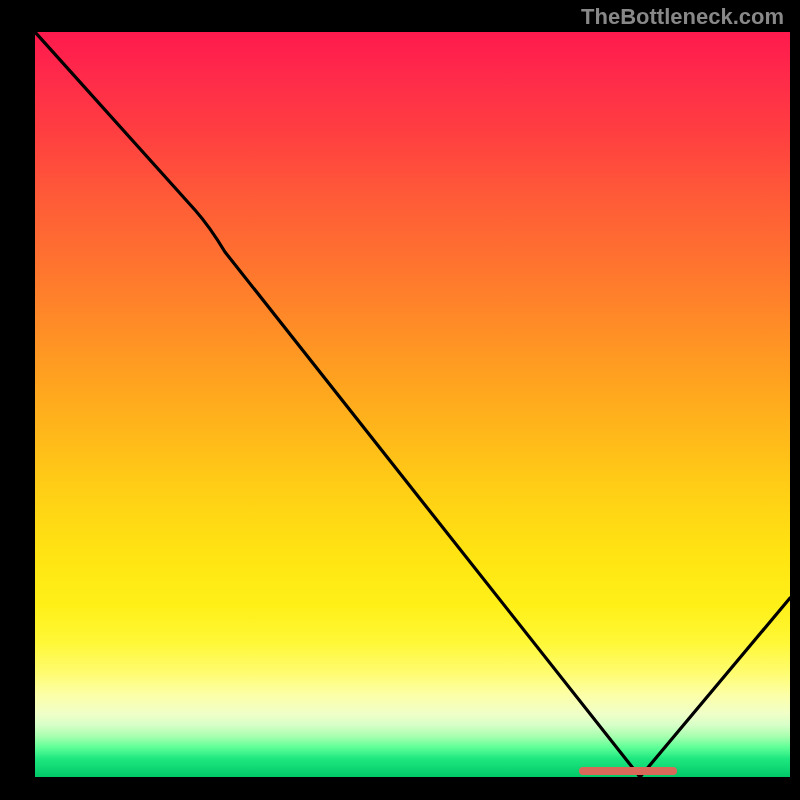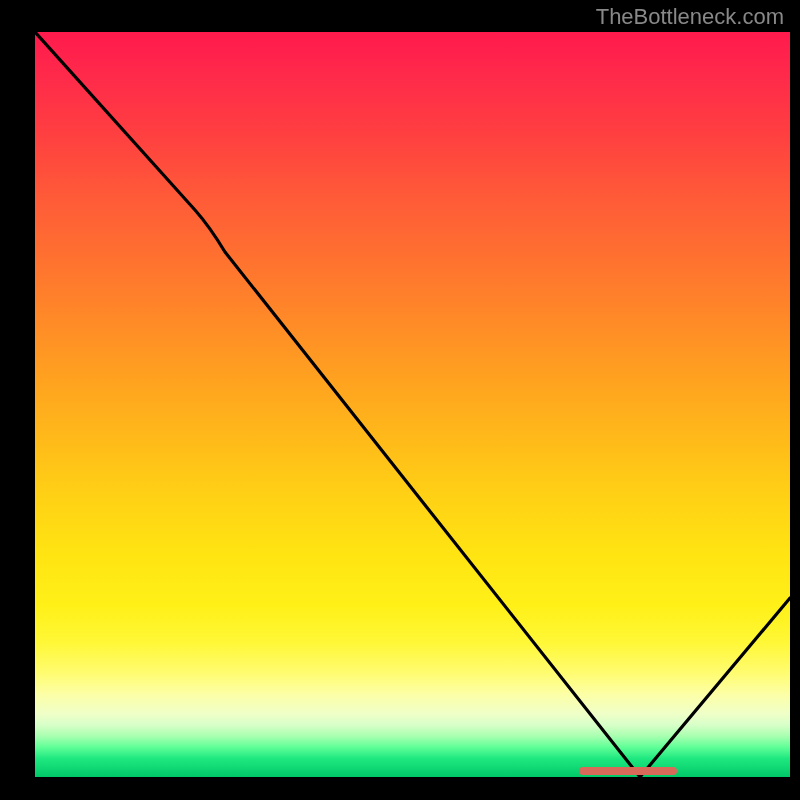--- a/index.html
+++ b/index.html
@@ -16,21 +16,21 @@
     width: 800px;
     height: 800px;
     background: #000;
   }
   .attribution {
     position: absolute;
     top: 4px;
     right: 16px;
     color: #888;
     font-size: 22px;
-    font-weight: 400;
+    font-weight: 700;
     z-index: 10;
   }
   .plot-area {
     position: absolute;
     left: 35px;
     top: 32px;
     width: 755px;
     height: 745px;
     background: linear-gradient(to bottom,
       #ff1a4d 0%,

